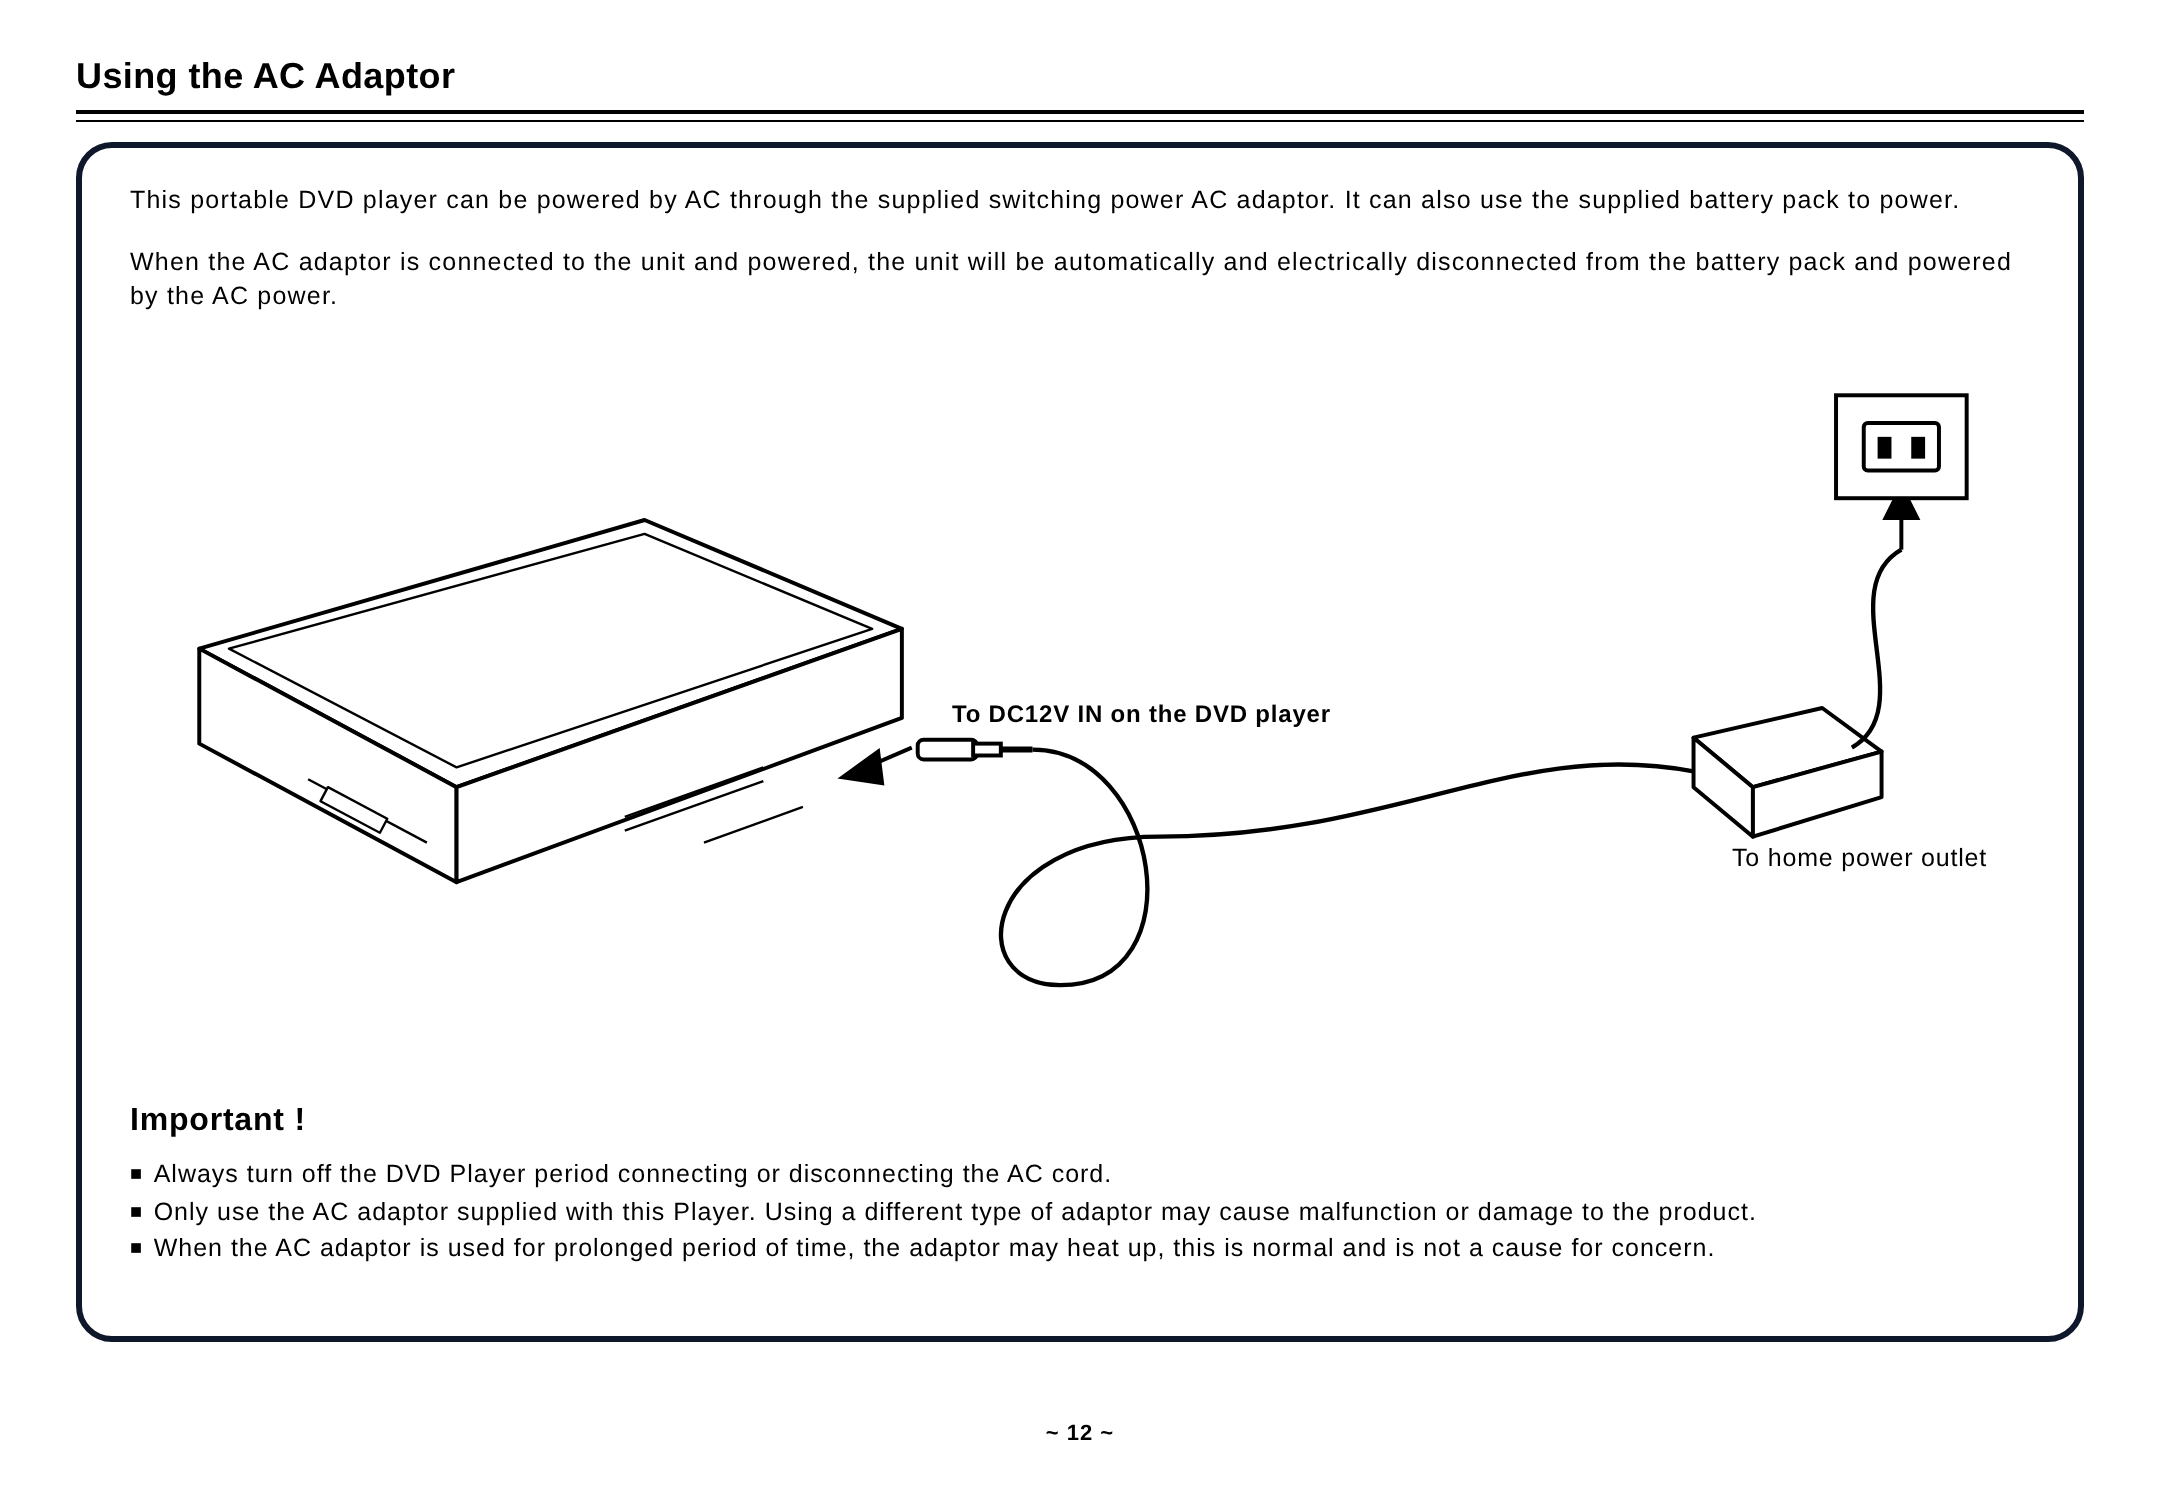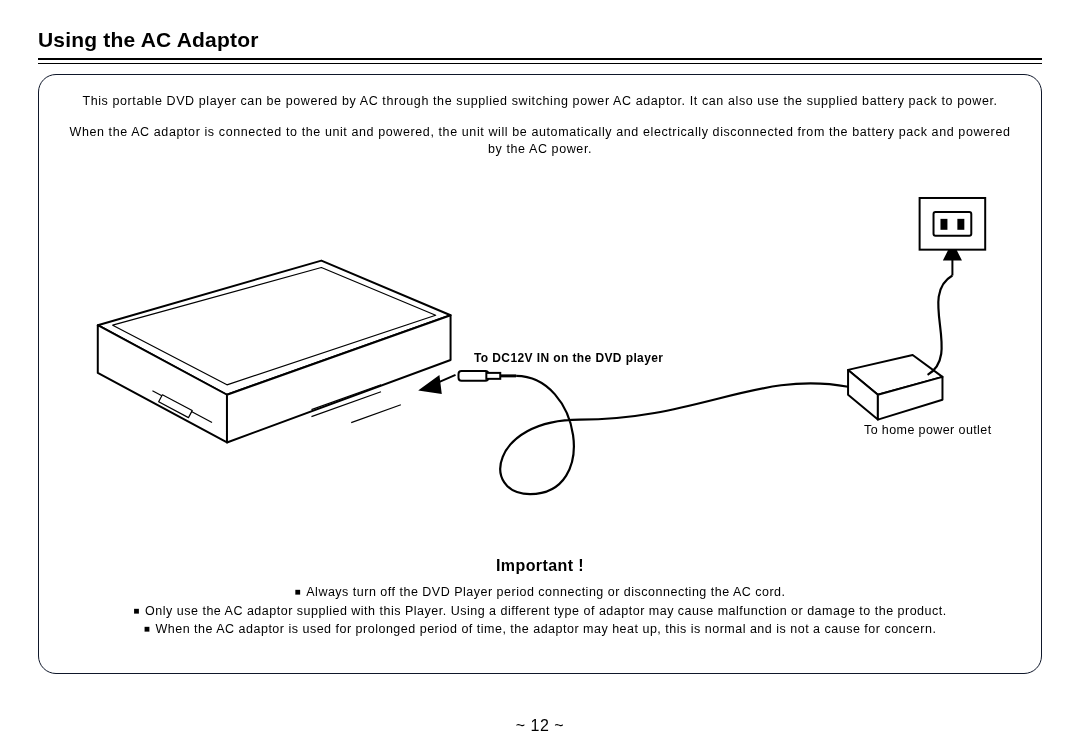--- a/index.html
+++ b/index.html
@@ -15,38 +15,37 @@
     padding: 28px 38px 10px 38px;
     box-sizing: border-box;
     width: 100%;
     height: 100%;
     position: relative;
   }
   .title-block {
     margin-bottom: 10px;
   }
   .title-block h1 {
-    font-size: 21px;
+    font-size: 18px;
     font-weight: bold;
     margin: 0 0 6px 0;
     letter-spacing: 0.2px;
   }
   .title-rules {
     border-top: 2px solid #000;
     border-bottom: 1px solid #000;
     height: 3px;
   }
   .content-box {
-    border: 1px solid #0f172a;
+    border: 3px solid #0f172a;
     border-radius: 18px;
     padding: 18px 24px 18px 24px;
     height: 600px;
     box-sizing: border-box;
     position: relative;
-    text-align: center;
   }
   .para {
     font-size: 12.5px;
     letter-spacing: 0.6px;
     line-height: 1.35;
     margin: 0 0 14px 0;
   }
   .diagram {
     position: absolute;
     left: 24px;
@@ -94,26 +93,26 @@
   }
   .important-block .bullet::before {
     content: "■ ";
     font-size: 10px;
     position: relative;
     top: -1px;
     margin-right: 2px;
   }
   .page-number {
     position: absolute;
-    bottom: 12px;
+    bottom: 24px;
     left: 0;
     right: 0;
     text-align: center;
-    font-size: 16px;
-    font-weight: normal;
+    font-size: 11px;
+    font-weight: bold;
     letter-spacing: 0.5px;
   }
 </style>
 </head>
 <body>
 
 <div class="page">
   <div class="title-block">
     <h1>Using the AC Adaptor</h1>
     <div class="title-rules"></div>

